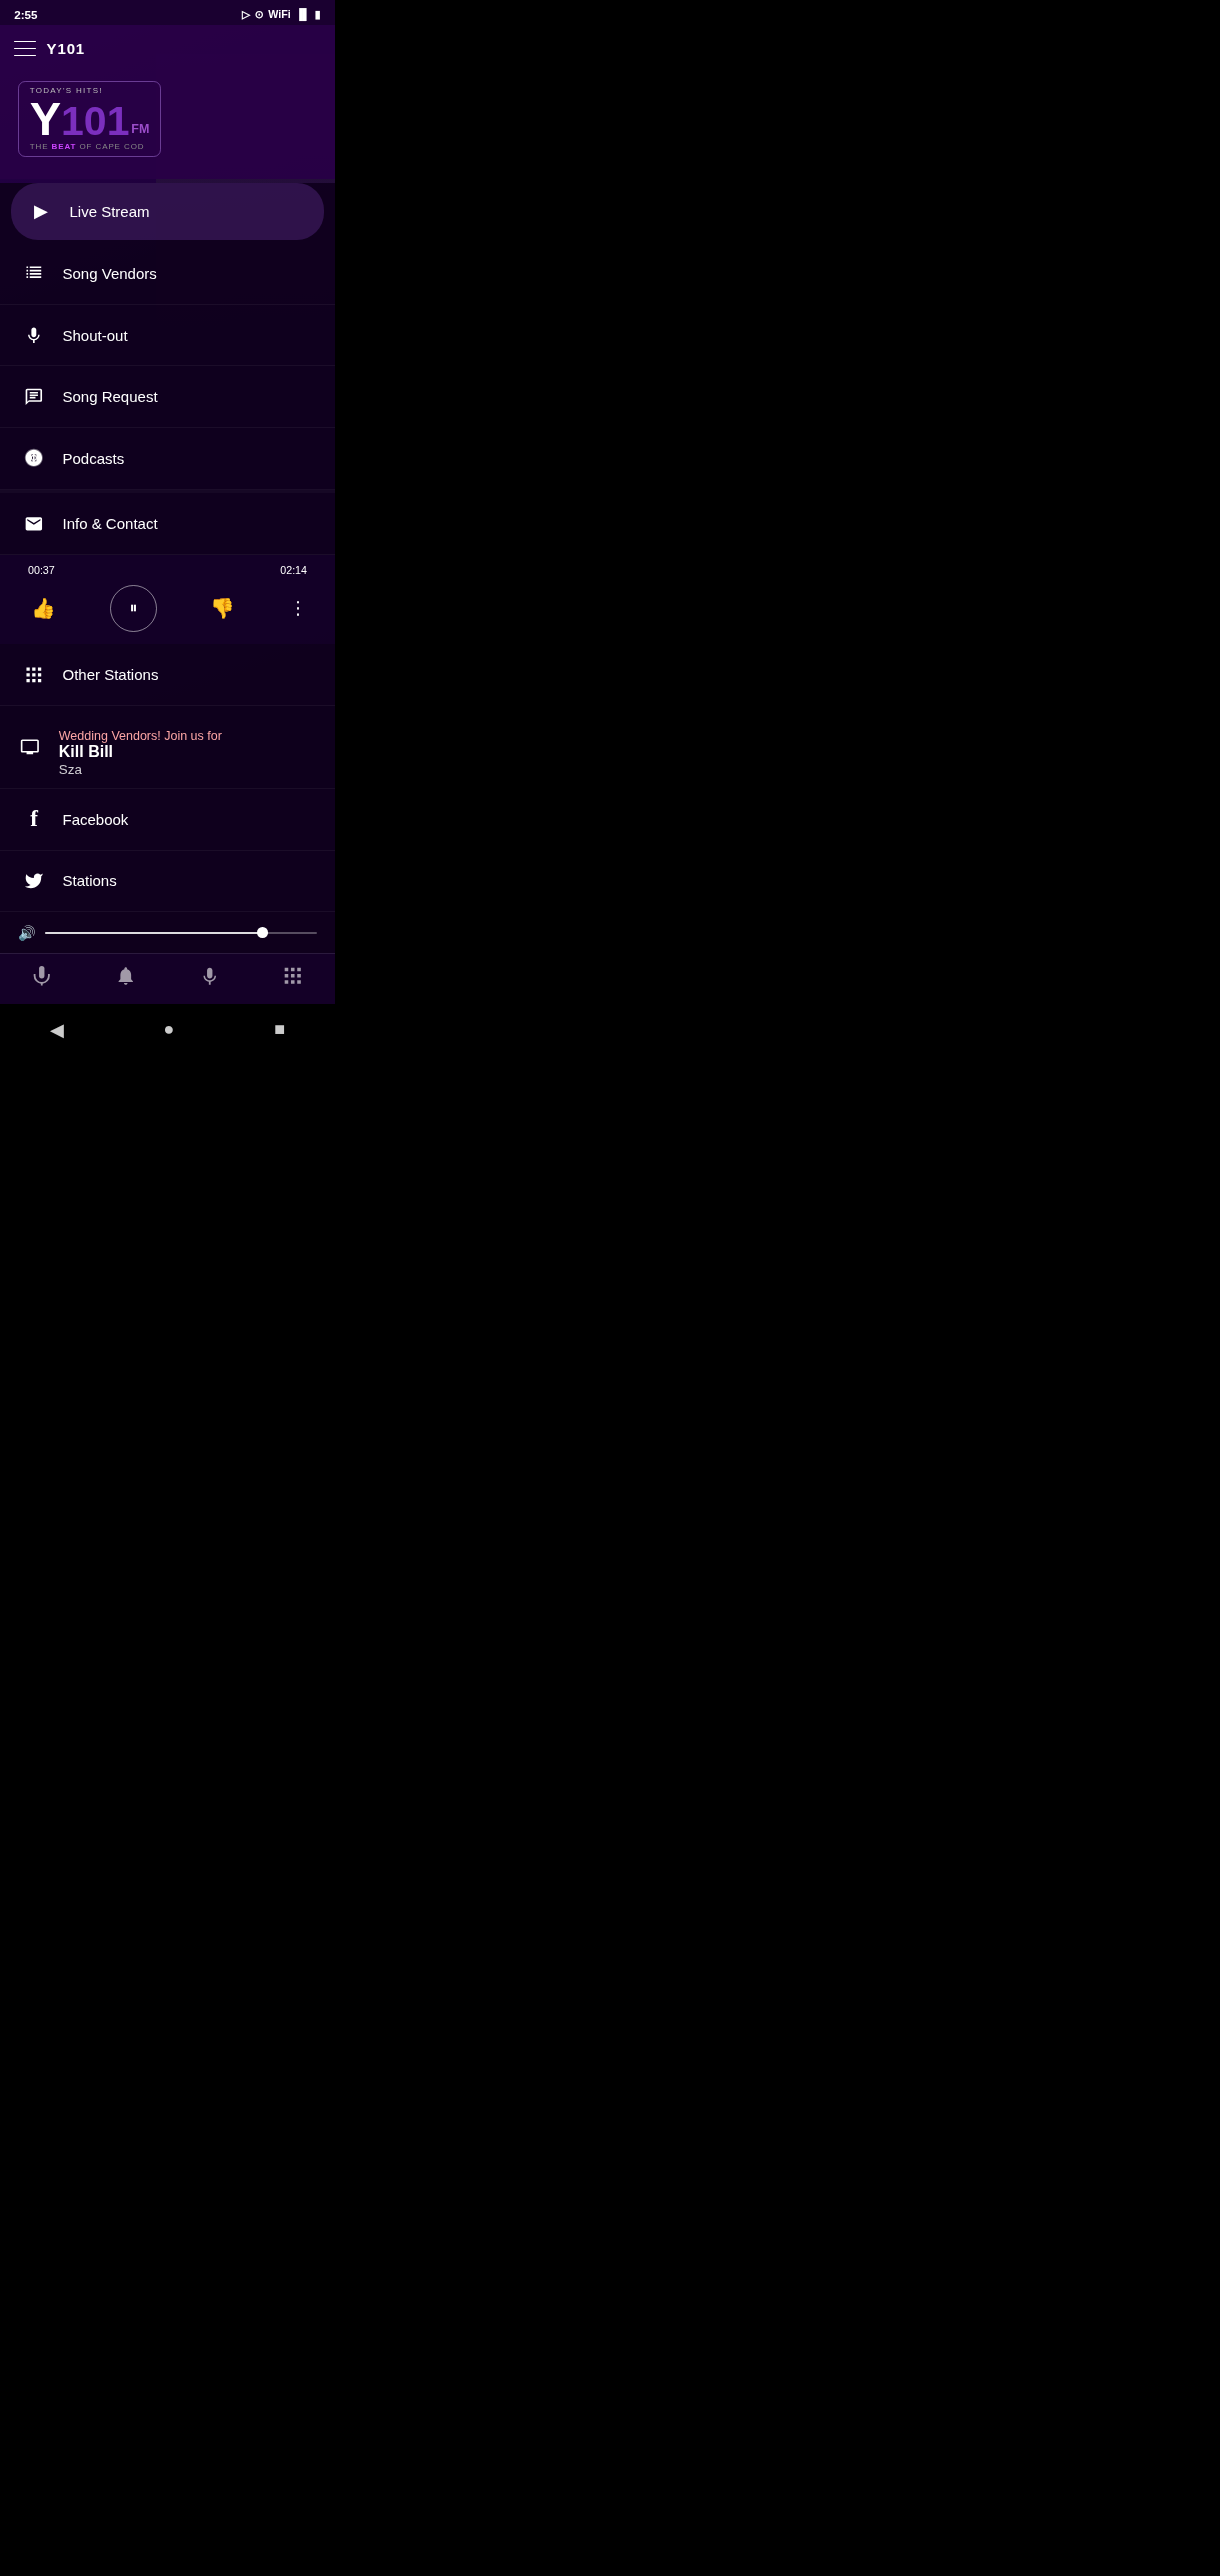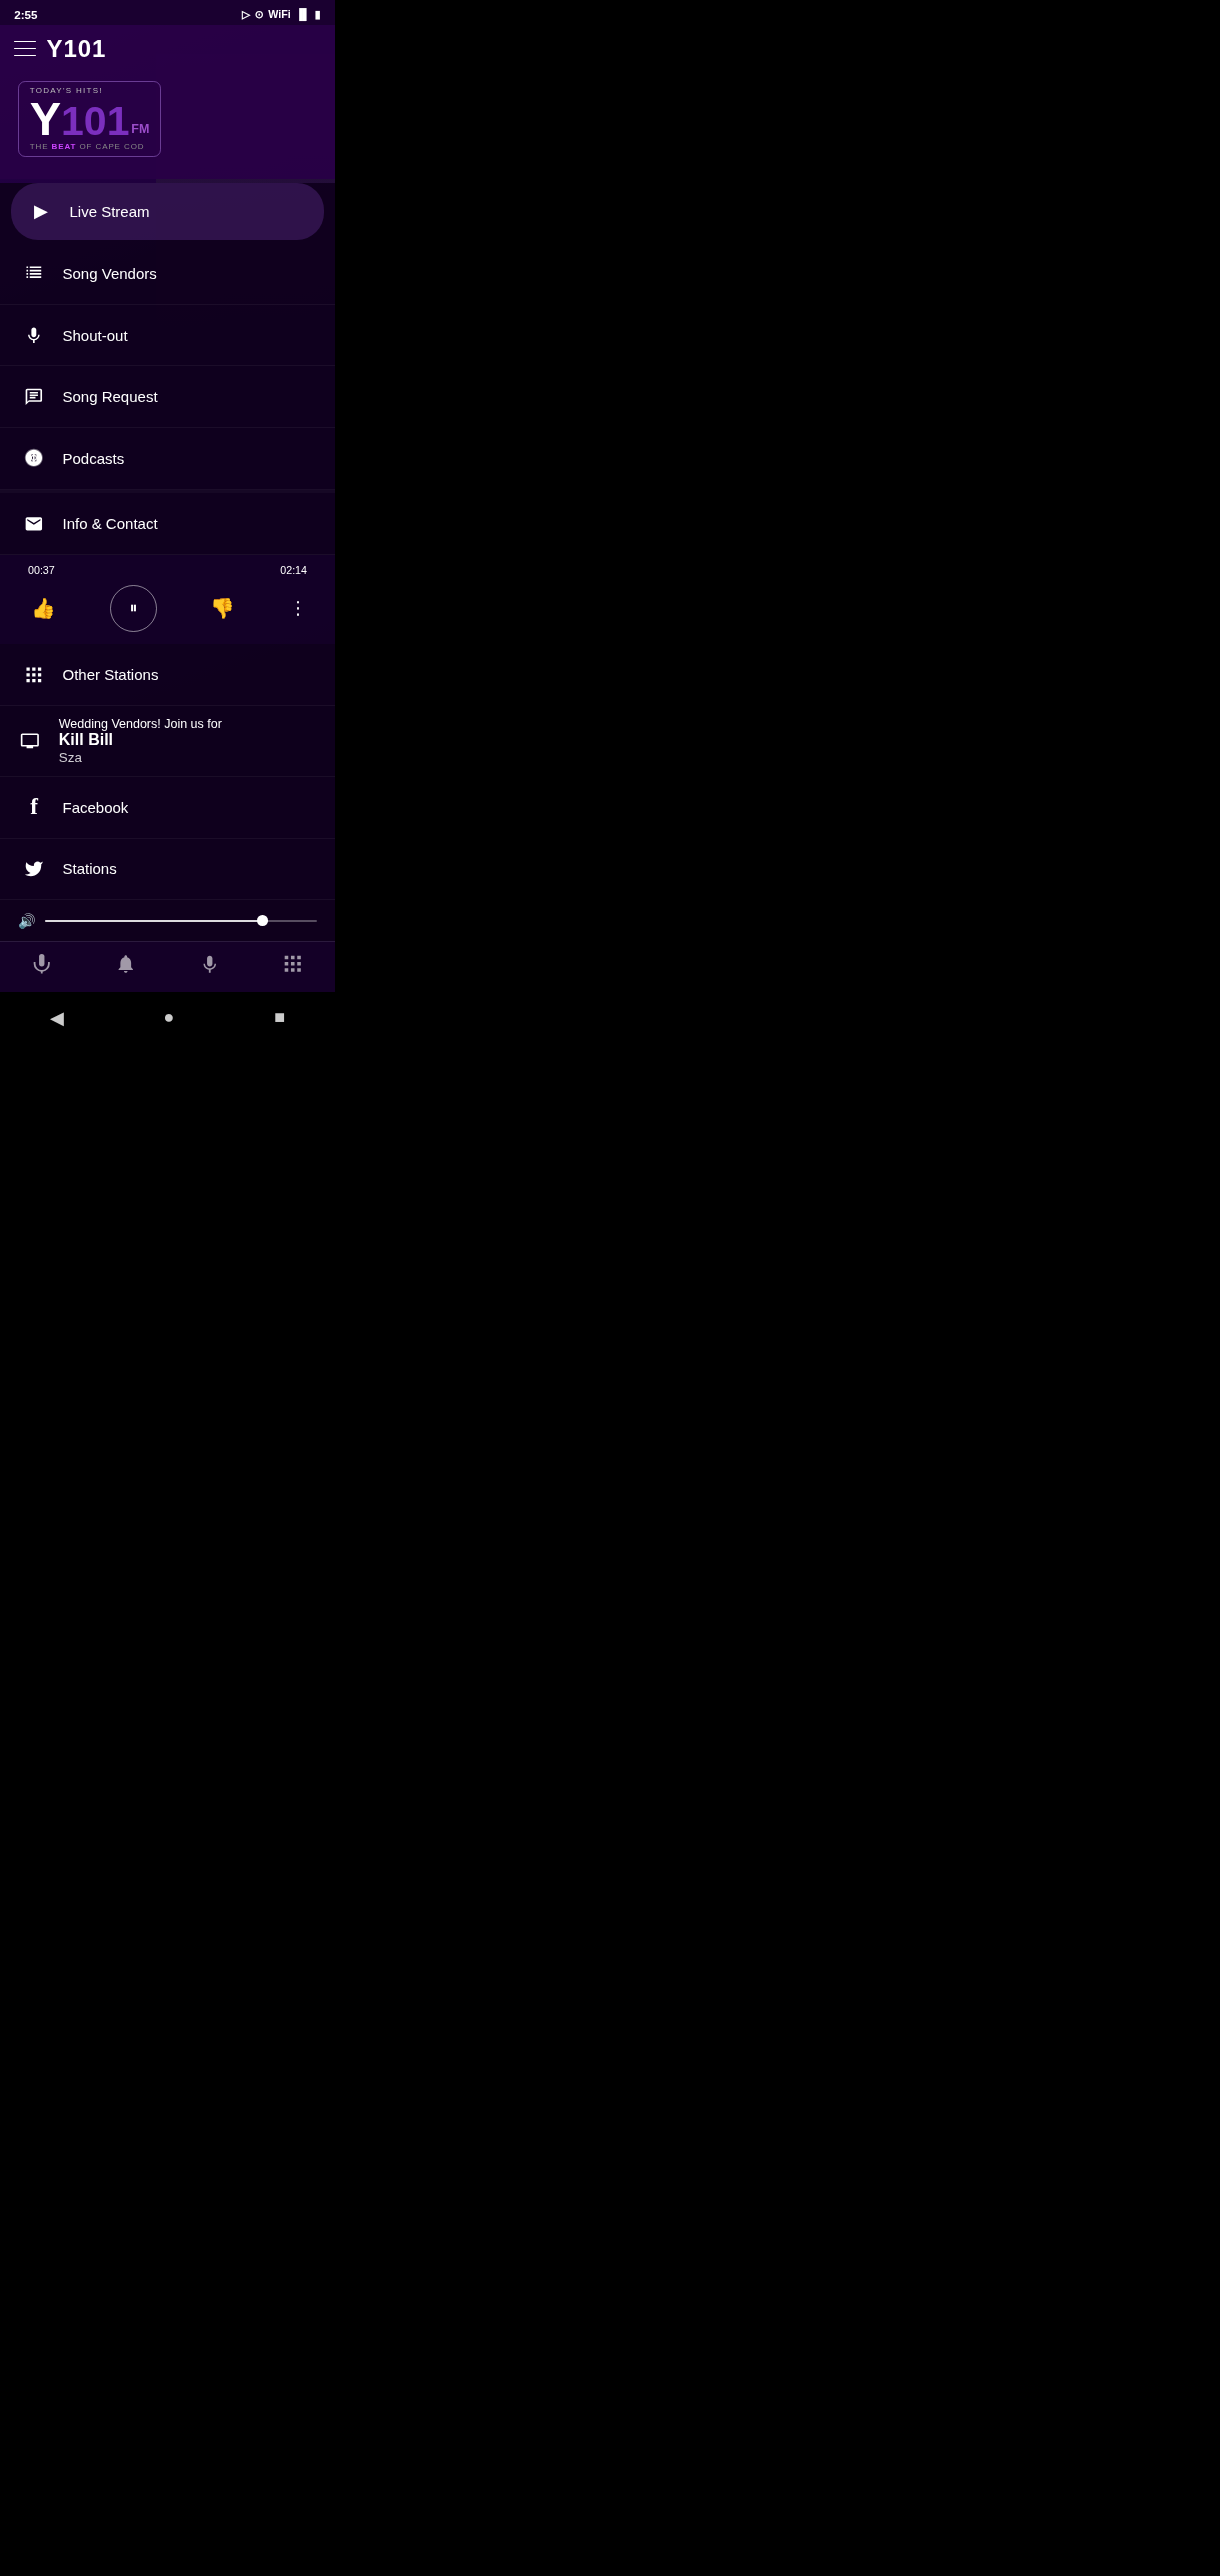--- a/index.html
+++ b/index.html
@@ -82,21 +82,21 @@
 
     .hamburger-icon span {
       display: block;
       height: 1.8px;
       background: #fff;
       border-radius: 0.9px;
     }
 
     .header-title {
       color: #fff;
-      font-size: 24px;
+      font-size: 15px;
       font-weight: bold;
       letter-spacing: 0.9px;
     }
 
     
     .logo-section {
       background: rgba(40, 0, 70, 0.95);
       display: flex;
       justify-content: flex-start;
       align-items: flex-start;
@@ -298,22 +298,23 @@
       display: flex;
       align-items: center;
       justify-content: center;
       font-size: 18px;
       margin-right: 12.5px;
       color: #fff;
       flex-shrink: 0;
     }
 
     .wedding-banner .label {
-      color: #ffffff;
+      color: #fca5a5;
       font-size: 13.4px;
+      margin-top: 12px;
     }
 
     .logo-wrapper {
       display: flex;
       flex-direction: column;
       align-items: flex-start;
     }
 
     .logo-main-row {
       display: flex;

